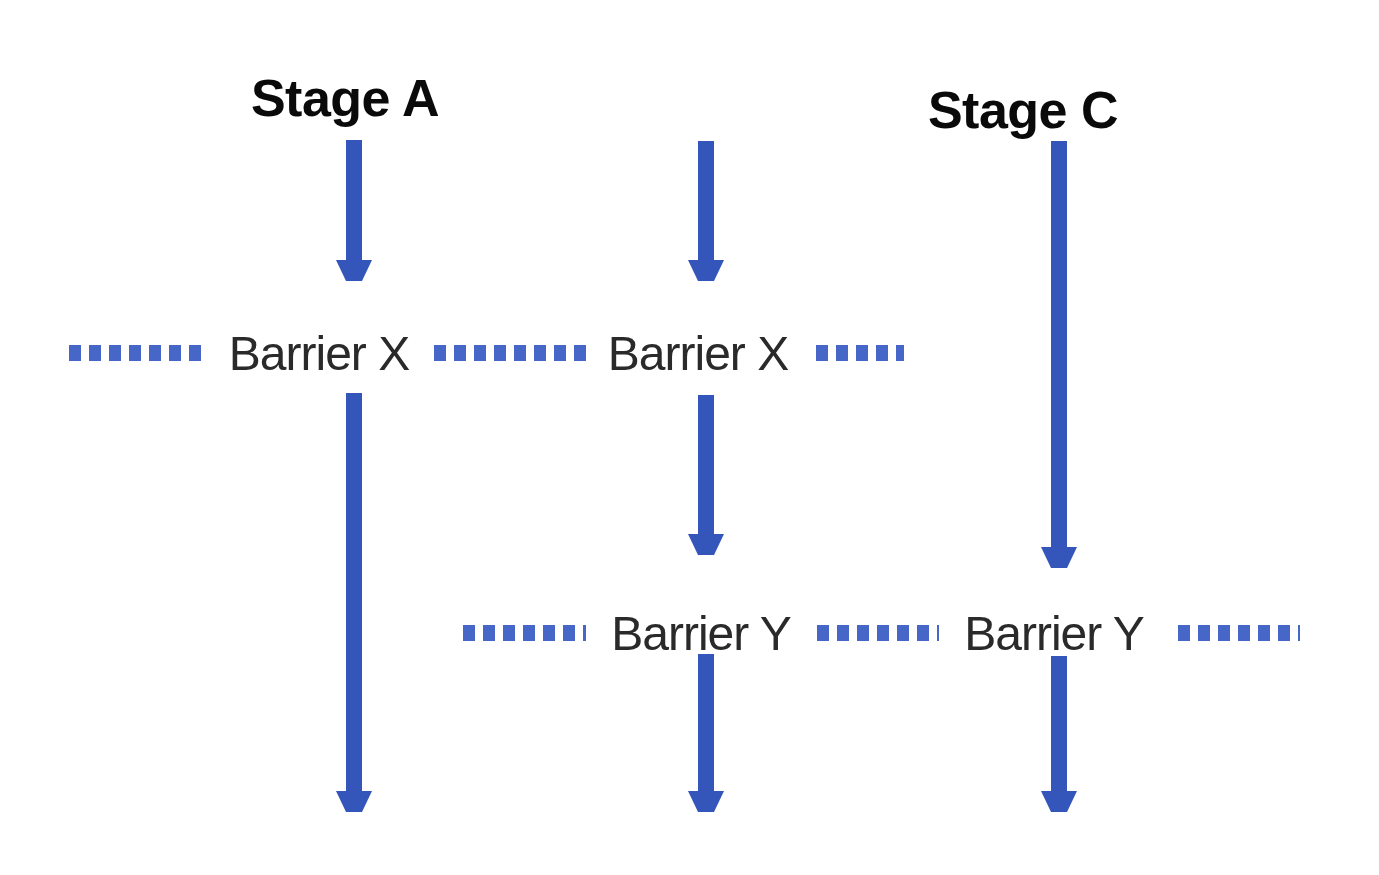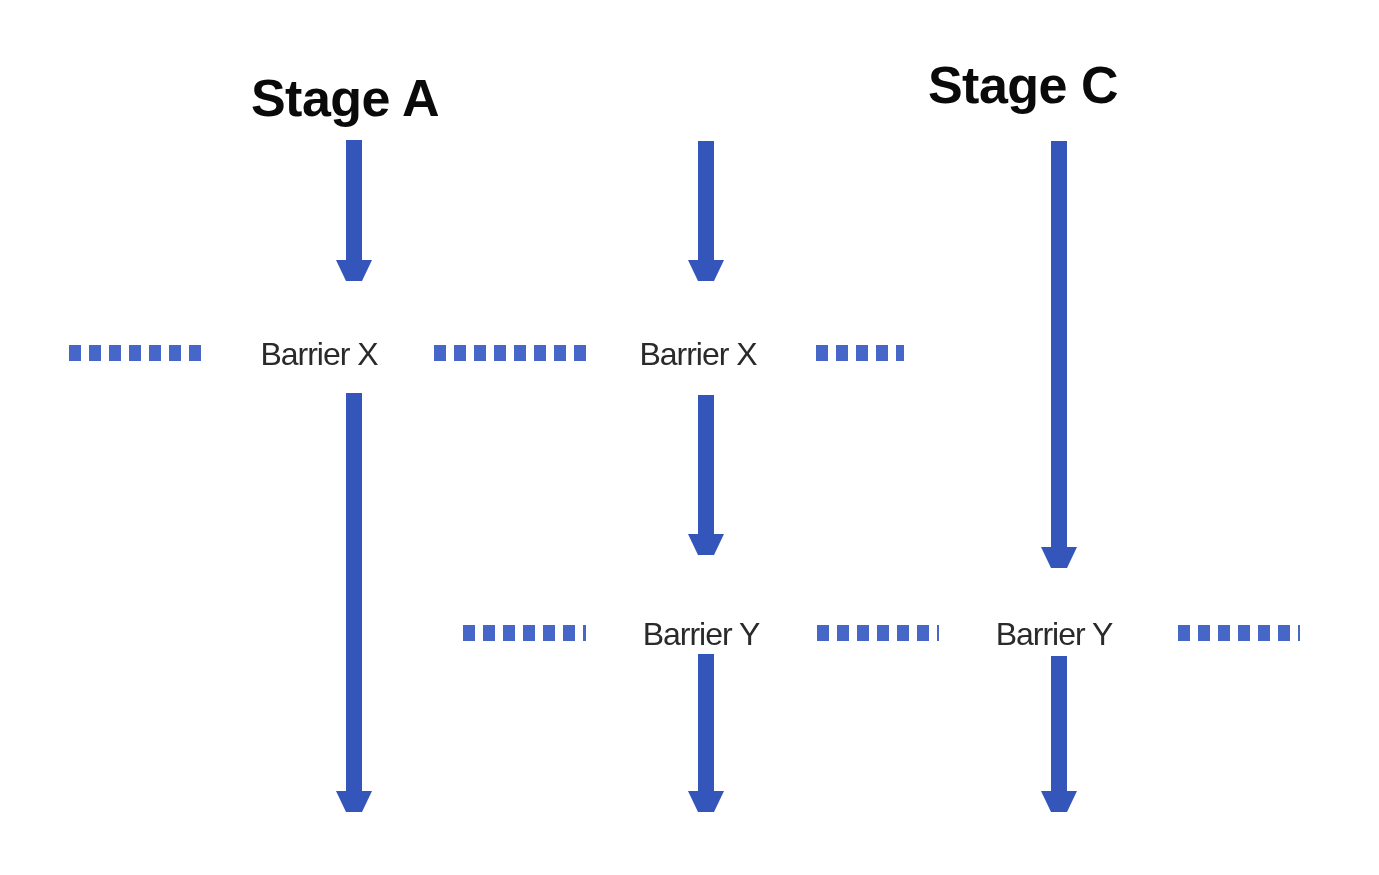--- a/index.html
+++ b/index.html
@@ -29,21 +29,21 @@
     font-weight: 700;
     line-height: 60px;
     letter-spacing: -0.5px;
     color: var(--stage-text);
     white-space: nowrap;
   }
   .barrier-label {
     position: absolute;
     width: 300px;
     text-align: center;
-    font-size: 32px;
+    font-size: 48px;
     font-weight: 400;
     line-height: 50px;
     letter-spacing: -1px;
     color: var(--barrier-text);
     white-space: nowrap;
   }
   .arrow {
     position: absolute;
     width: 3px;
   }
@@ -68,21 +68,21 @@
     background: repeating-linear-gradient(to right,
       var(--dash) 0 12px, transparent 12px 20px);
   }
 </style>
 </head>
 <body>
 
 <div class="canvas">
 
   <div class="stage-label" style="left:159px; top:44px;">Stage A</div>
-  <div class="stage-label" style="left:837px; top:31px;">Stage C</div>
+  <div class="stage-label" style="left:837px; top:56px;">Stage C</div>
 
   <div class="arrow" style="left:330px; top:124px; height:157px;">
     <div class="shaft"></div>
     <div class="head"></div>
   </div>
   <div class="arrow" style="left:330px; top:377px; height:435px;">
     <div class="shaft"></div>
     <div class="head"></div>
   </div>
 

